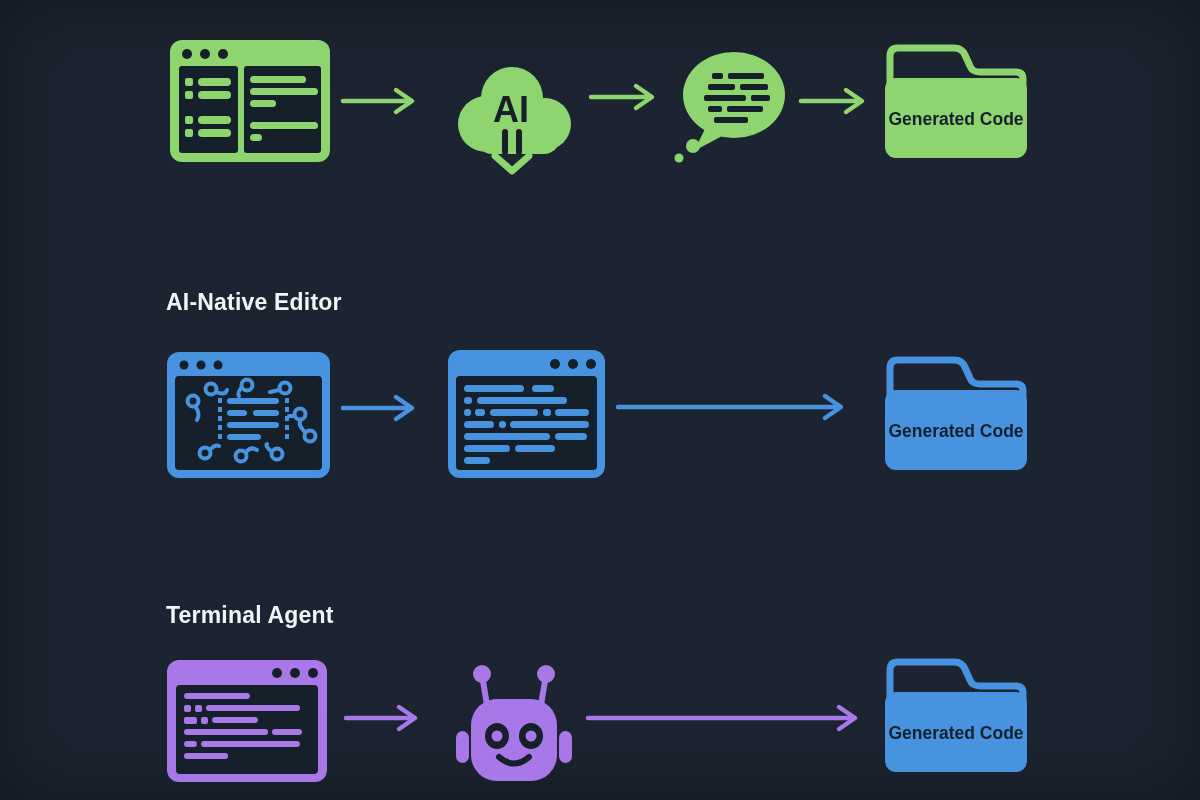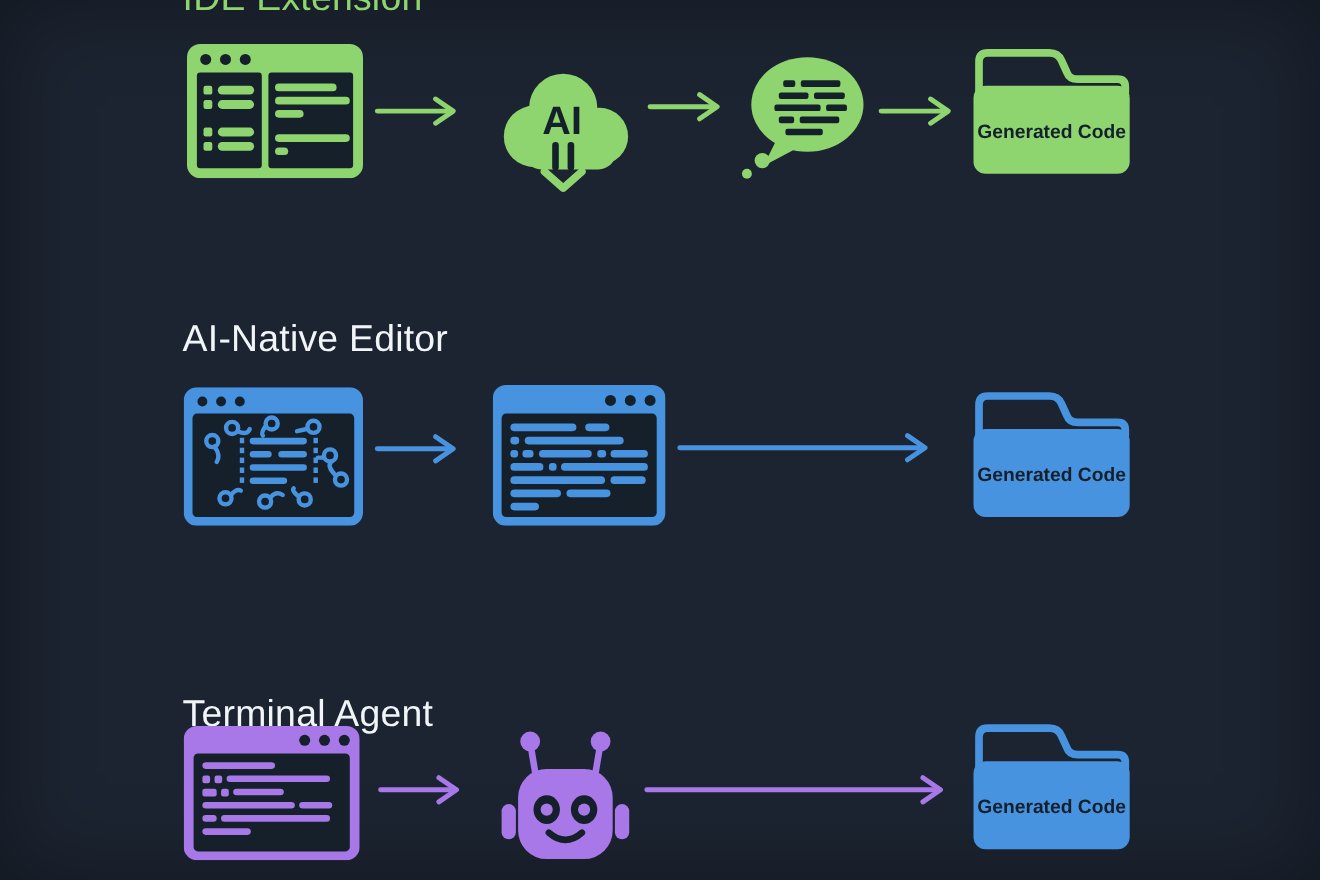--- a/index.html
+++ b/index.html
@@ -5,22 +5,22 @@
   * { margin: 0; padding: 0; box-sizing: border-box; }
   html, body { width: 1200px; height: 800px; overflow: hidden; }
   body {
     position: relative;
     background: #1c2431;
     font-family: "Liberation Sans", sans-serif;
     box-shadow: inset 0 0 80px rgba(0,0,0,.35);
   }
   .abs { position: absolute; }
   .row-title {
-    font-weight: normal;
-    font-size: 34px;
+    font-weight: bold;
+    font-size: 23px;
     letter-spacing: .2px;
     color: #f2f5f8;
     white-space: nowrap;
   }
   .row-title.clipped { color: #8ed46f; }
   
   .c-green  { fill: #8ed46f; }
   .s-green  { stroke: #8ed46f; }
   .c-blue   { fill: #4793e0; }
   .s-blue   { stroke: #4793e0; }
@@ -235,21 +235,21 @@
 </div>
 
 <div class="abs" style="left:880px; top:348px;">
   <svg width="152" height="128" viewBox="0 0 152 128">
     <path class="s-blue" d="M10 52 L10 20 Q10 12 18 12 L74 12 Q82 12 85 19 L90 30 Q92 36 100 36 L136 36 Q143 36 143 43 L143 48" fill="none" stroke-width="7" stroke-linecap="round" stroke-linejoin="round"></path>
     <rect class="c-blue" x="5" y="42" width="142" height="80" rx="11"></rect>
     <text class="folder-label" x="76" y="89" text-anchor="middle">Generated Code</text>
   </svg>
 </div>
 
-<div class="abs row-title" style="left:166px; top:602px;margin-top:28px;">Terminal Agent</div>
+<div class="abs row-title" style="left:166px; top:602px;">Terminal Agent</div>
 
 <div class="abs" style="left:167px; top:660px;">
   <svg width="160" height="122" viewBox="0 0 160 122">
     <rect class="c-purple" x="0" y="0" width="160" height="122" rx="12"></rect>
     <circle class="c-dark" cx="110" cy="13" r="5"></circle>
     <circle class="c-dark" cx="128" cy="13" r="5"></circle>
     <circle class="c-dark" cx="146" cy="13" r="5"></circle>
     <rect class="c-dark" x="9" y="25" width="142" height="89" rx="4"></rect>
     <g class="c-purple">
       <rect x="17" y="33" width="66" height="6" rx="3"></rect>

